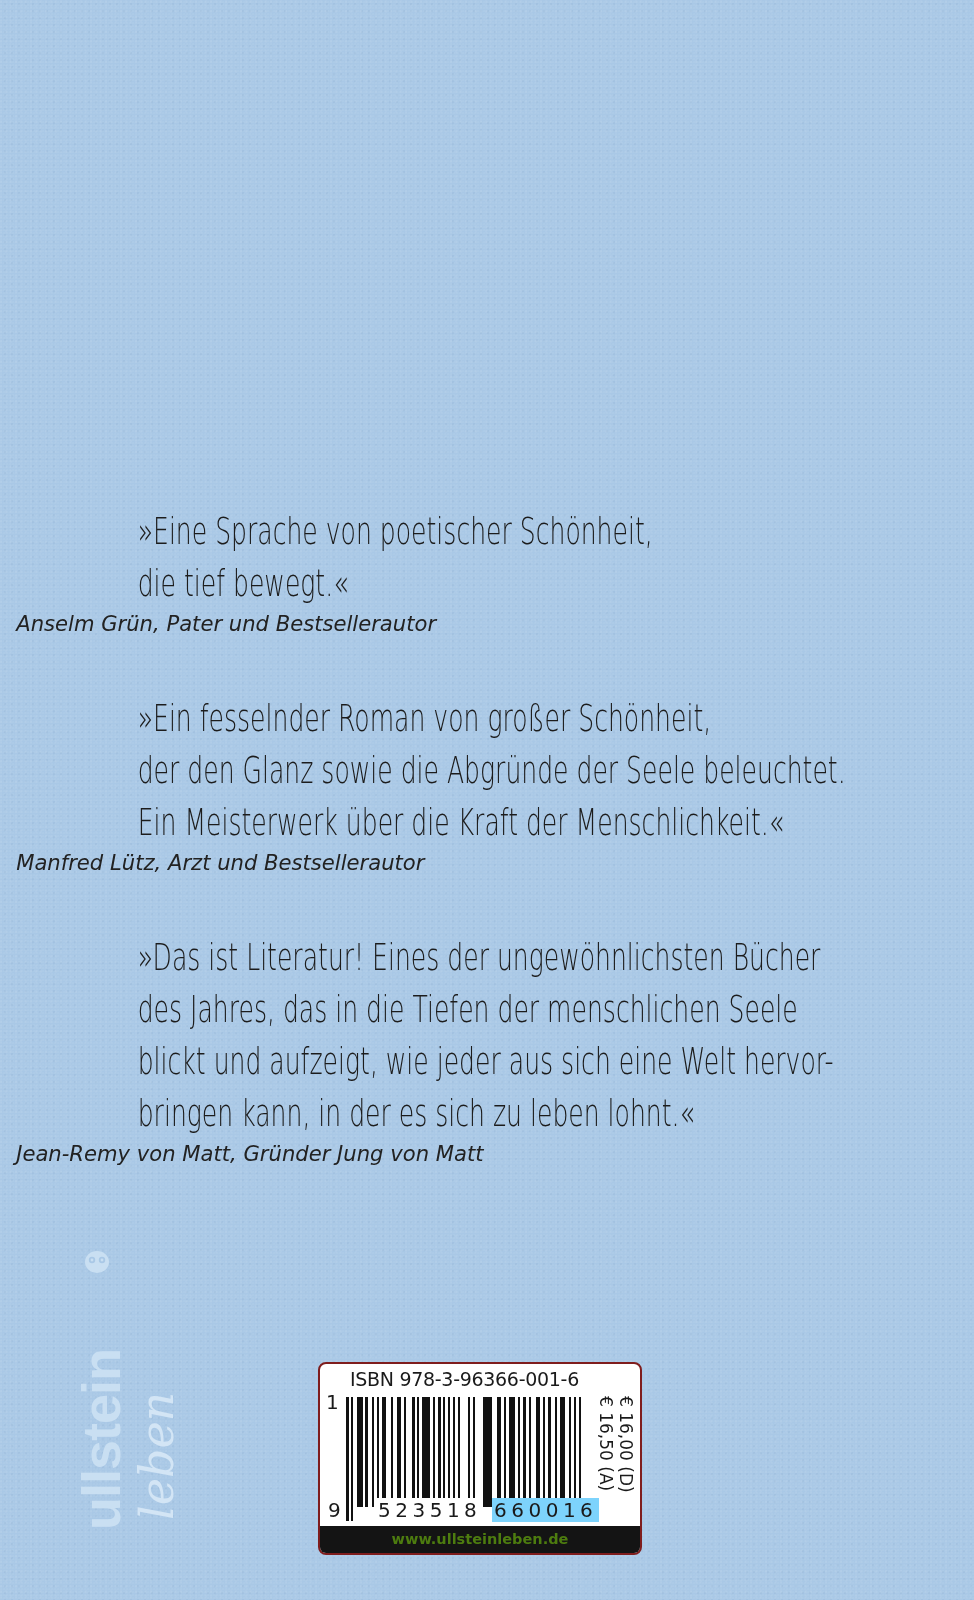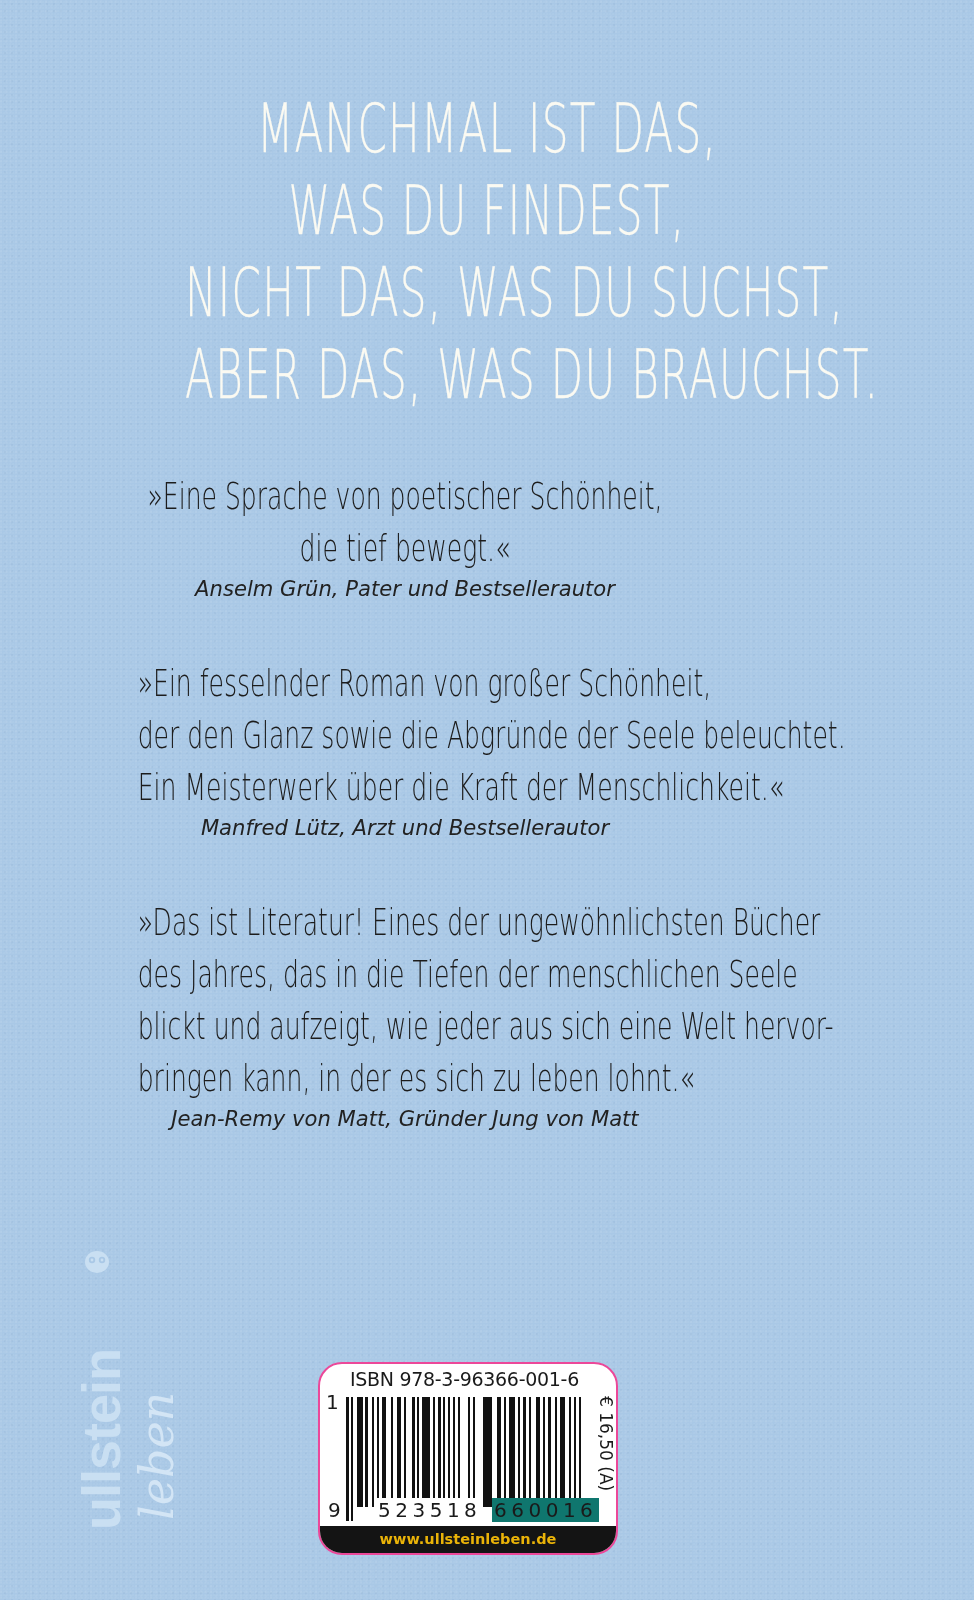--- a/index.html
+++ b/index.html
@@ -25,22 +25,23 @@
       display: block; height: 82px; line-height: 82px;
       font-size: 68px; letter-spacing: 2px;
       transform: scaleX(0.62); transform-origin: center;
       white-space: nowrap;
       -webkit-text-stroke: 0.3px #fbfaf2;
       color: transparent;
       text-shadow: 0 0 0 #fbfaf2;
     }
     .headline .line.l1 { margin-left: 0; }
     .quote {
-      position: absolute; left: 0; width: 810px; text-align: center;
+      position: absolute; left: 0; width: 810px; 
       color: #1c1c1c;
+      margin-top: 35px;
     }
     .quote .qline {
       display: block; font-size: 38px; line-height: 52px; height: 52px;
       transform: scaleX(0.66); transform-origin: center; white-space: nowrap;
       font-family: "DejaVu Sans", sans-serif; font-weight: 300;
     }
     .quote .author {
       display: block; font-size: 22px; line-height: 30px; height: 30px;
       font-style: italic; color: #222;
       font-family: "DejaVu Sans", sans-serif;
@@ -65,66 +66,60 @@
       transform-origin: left top;
       transform: translate(0px, 290px) rotate(-90deg);
       font-family: "DejaVu Serif", serif; font-style: italic;
       font-size: 46px; color: #d3e5f5; white-space: nowrap;
     }
     .publisher-logo .owl {
       position: absolute; left: 12px; top: 18px; width: 30px; height: 26px;
     }
 
     .barcode-box {
-      position: absolute; left: 318px; top: 1362px; width: 300px; height: 193px;
-      background: #ffffff; border: 2px solid #ec4899; border-radius: 24px;
+      position: absolute; left: 318px; top: 1362px; width: 324px; height: 193px;
+      background: #ffffff; border: 2px solid #7f1d1d; border-radius: 8px;
       overflow: hidden; box-sizing: border-box;
     }
     .isbn {
       position: absolute; left: 30px; top: 4px;
       font-family: "DejaVu Sans", sans-serif; font-size: 19px; color: #1a1a1a;
       letter-spacing: -0.3px;
     }
     .digit-left {
       position: absolute; left: 6px; top: 26px; font-size: 20px; color: #1a1a1a;
       font-family: "DejaVu Sans", sans-serif;
     }
     .bars { position: absolute; left: 26px; top: 33px; width: 252px; height: 124px; }
     .bars span { position: absolute; top: 0; background: #111; }
     .human-digits {
       position: absolute; left: 4px; top: 134px; width: 280px; height: 26px;
       font-family: "DejaVu Sans", sans-serif; font-size: 20px; color: #1a1a1a;
     }
     .human-digits .d0 { position: absolute; left: 2px; top: 0; background: #fff; padding: 0 2px; }
     .human-digits .g1 { position: absolute; left: 52px; top: 0; background: #fff; letter-spacing: 4.5px; padding: 0 2px;}
-    .human-digits .g2 { position: absolute; left: 168px; top: 0; background: #0f766e; letter-spacing: 4.5px; padding: 0 2px;}
+    .human-digits .g2 { position: absolute; left: 168px; top: 0; background: #7dd3fc; letter-spacing: 4.5px; padding: 0 2px;}
     .price {
       position: absolute; top: 100px; white-space: nowrap;
       font-family: "DejaVu Sans", sans-serif; font-size: 17px; color: #1a1a1a;
       transform-origin: left top; transform: rotate(90deg);
     }
     .price.d { left: 316px; top: 32px; }
     .price.a { left: 296px; top: 32px; }
     .url-bar {
       position: absolute; left: 0; bottom: 0; width: 100%; height: 27px;
-      background: #141414; color: #eab308; text-align: center;
+      background: #141414; color: #4d7c0f; text-align: center;
       font-family: "DejaVu Sans", sans-serif; font-weight: bold; font-size: 14.5px; line-height: 26px;
     }
   </style>
 </head>
 <body>
 
 <div class="cover">
 
-  <div class="headline">
-    <span class="line l1">MANCHMAL IST DAS,</span>
-    <span class="line">WAS DU FINDEST,</span>
-    <span class="line">NICHT DAS, WAS DU SUCHST,</span>
-    <span class="line">ABER DAS, WAS DU BRAUCHST.</span>
-  </div>
 
   <div class="quote q1">
     <span class="qline">»Eine Sprache von poetischer Schönheit,</span>
     <span class="qline">die tief bewegt.«</span>
     <span class="author">Anselm Grün, Pater und Bestsellerautor</span>
   </div>
 
   <div class="quote q3">
     <span class="qline">»Das ist Literatur! Eines der ungewöhnlichsten Bücher</span>
     <span class="qline">des Jahres, das in die Tiefen der menschlichen Seele</span>

